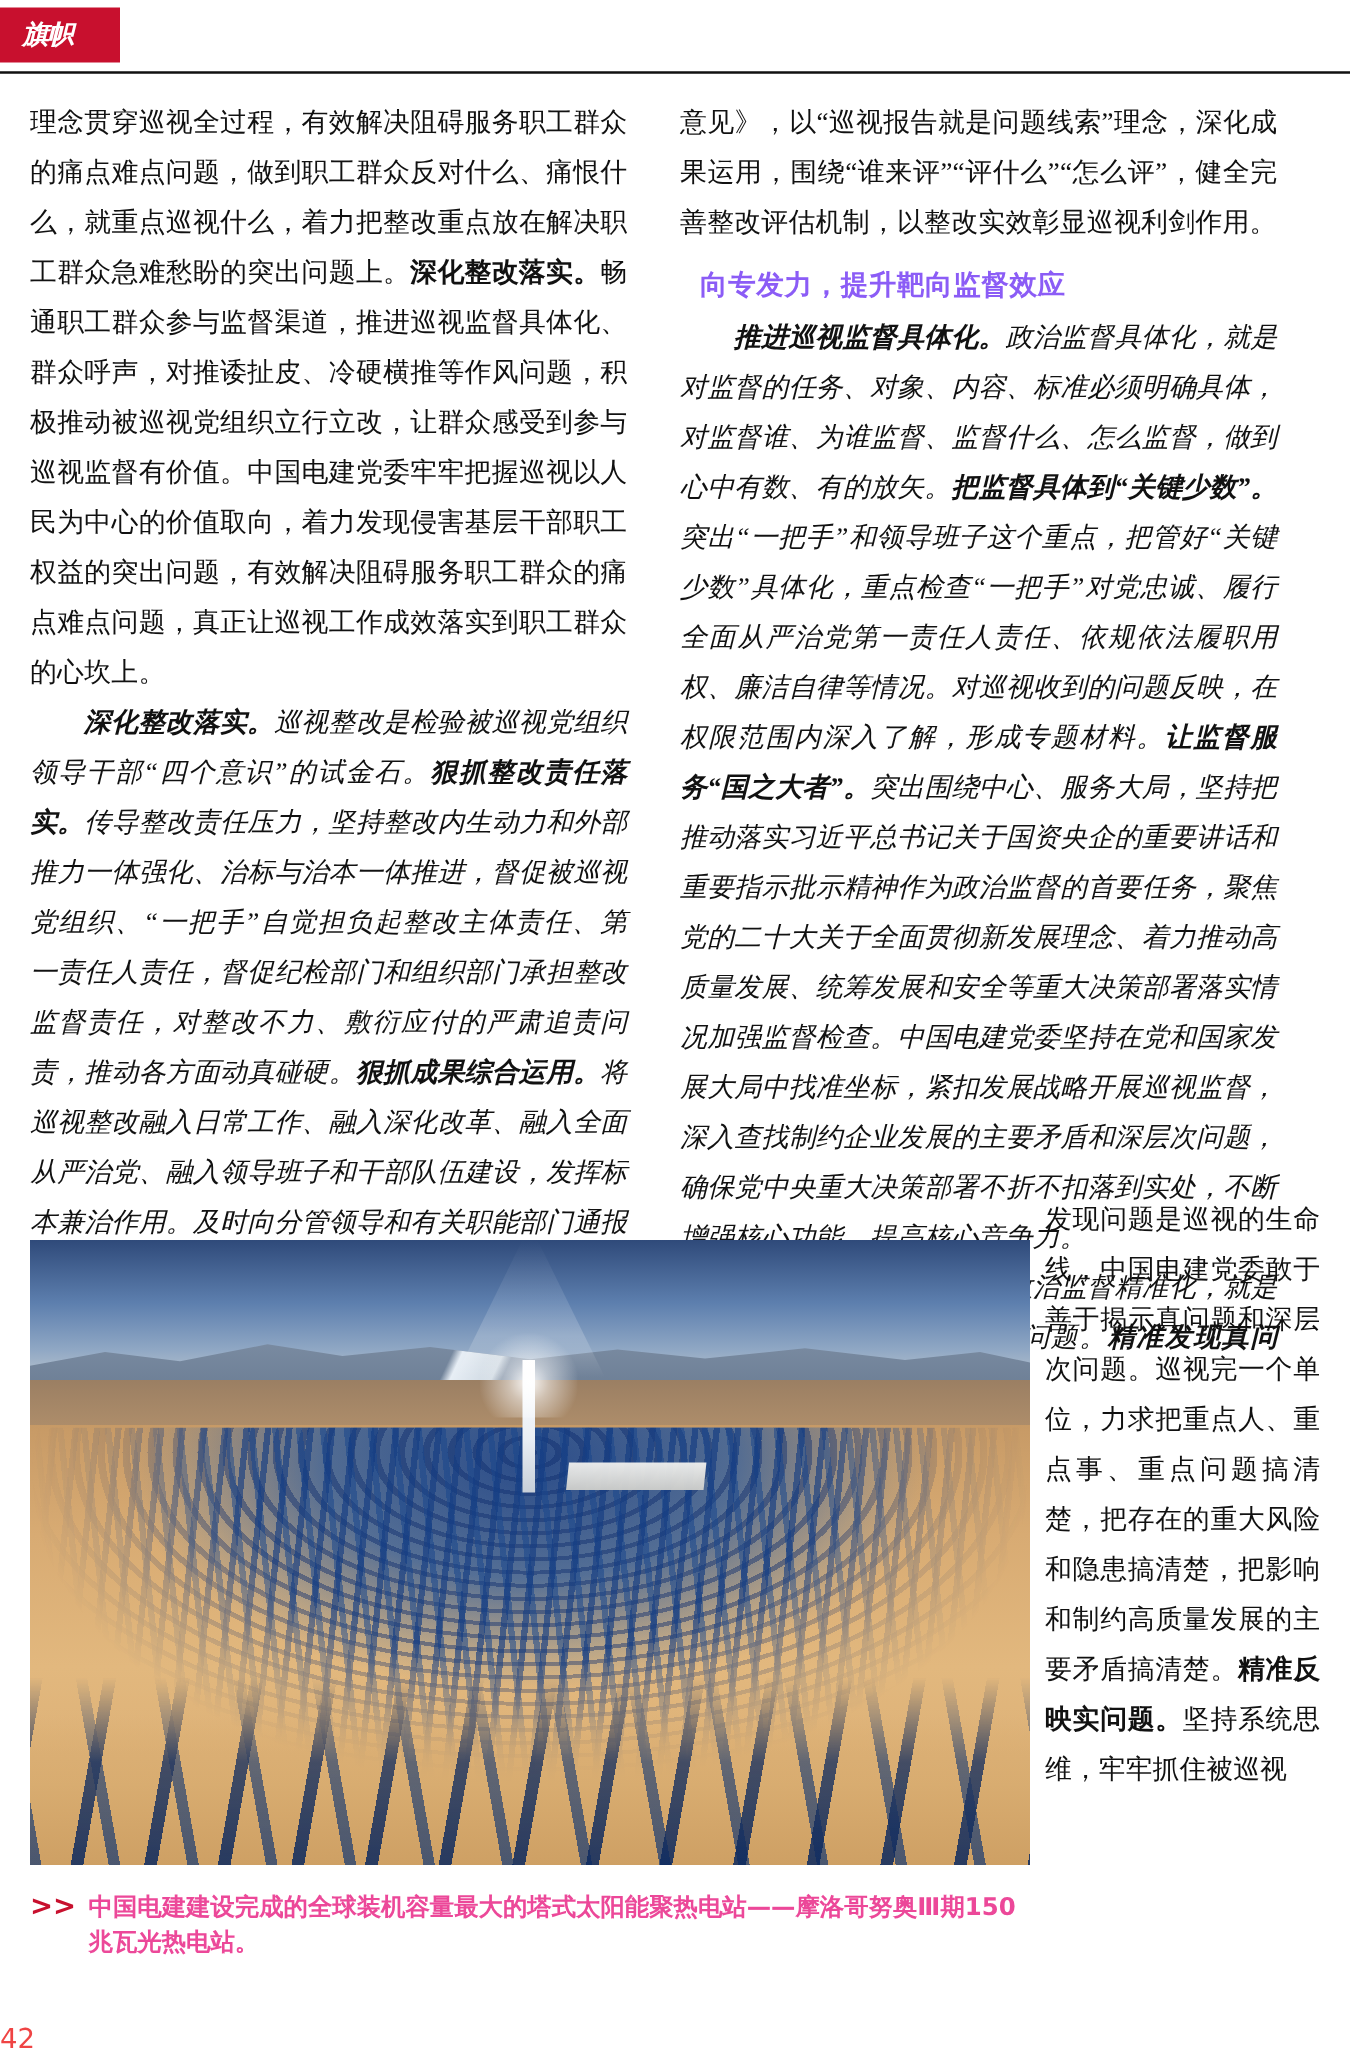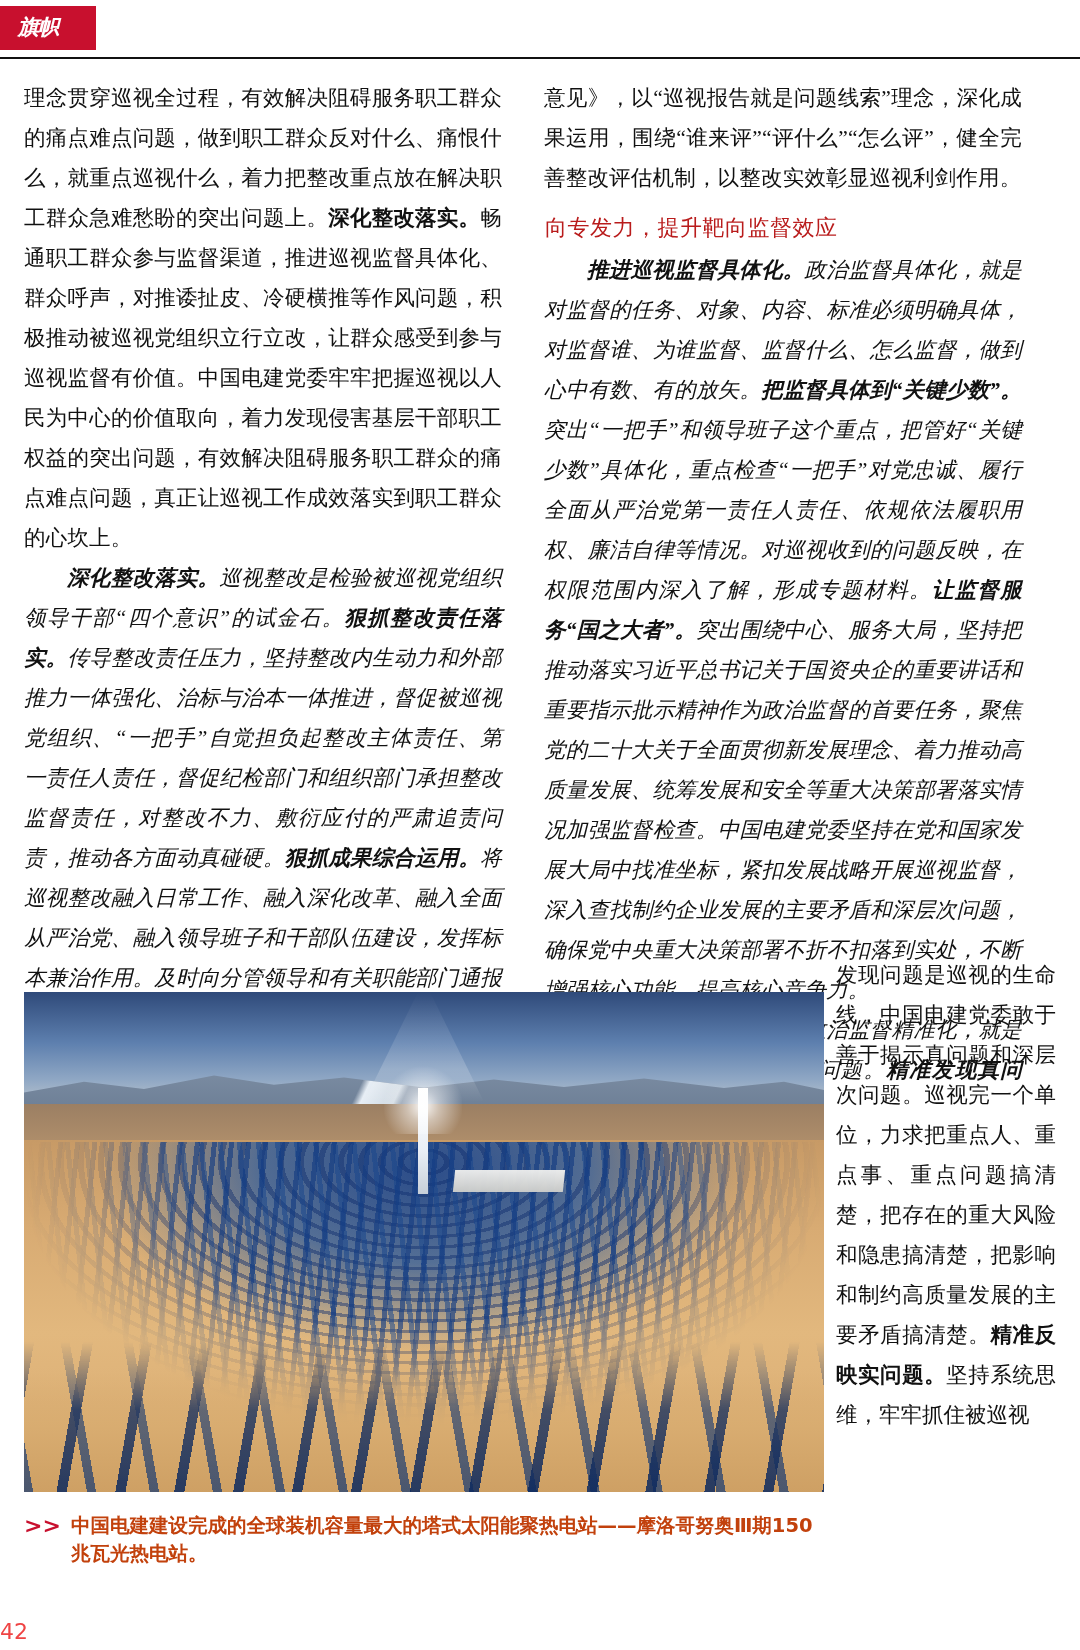--- a/index.html
+++ b/index.html
@@ -79,24 +79,24 @@
     text-justify: inter-ideograph;
     letter-spacing: 0.2px;
   }
   .col-left  { left: 24px; }
   .col-right { left: 544px; }
 
   .para { margin: 0; }
   .indent { text-indent: 2em; font-style: italic; }
   .b { font-weight: bold; }
   .sub-heading {
-    color: #b91c1c;
-    font-weight: normal;
+    color: #8b5cf6;
+    font-weight: bold;
     font-size: 22px;
-    margin: 10px 0 2px 1px;
+    margin: 10px 0 2px 16px;
     letter-spacing: 0.5px;
   }
 
   
   .photo-wrap {
     position: absolute;
     left: 24px;
     top: 992px;
     width: 800px;
     height: 500px;
@@ -205,21 +205,21 @@
     font-weight: bold;
     font-size: 22px;
     line-height: 28px;
     font-family: "DejaVu Sans", "Liberation Sans", sans-serif;
   }
   .caption-text {
     font-size: 19.5px;
     line-height: 28px;
     font-weight: bold;
     font-family: "DejaVu Sans", "Liberation Sans", sans-serif;
-    color: #c2410c;
+    color: #ec4899;
   }
 
   
   .side-col {
     position: absolute;
     left: 836px;
     top: 955px;
     width: 220px;
     font-size: 21.5px;
     line-height: 40px;

